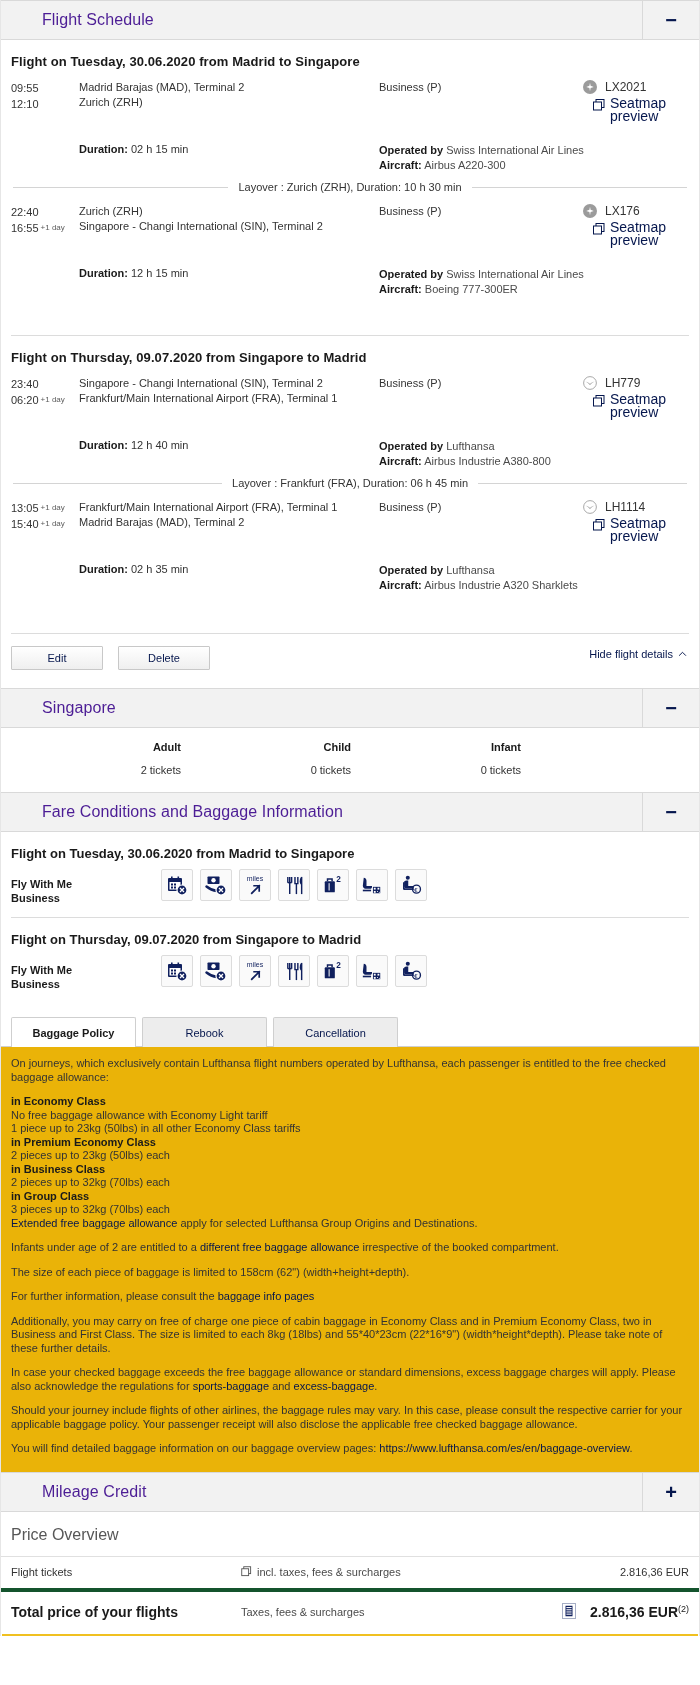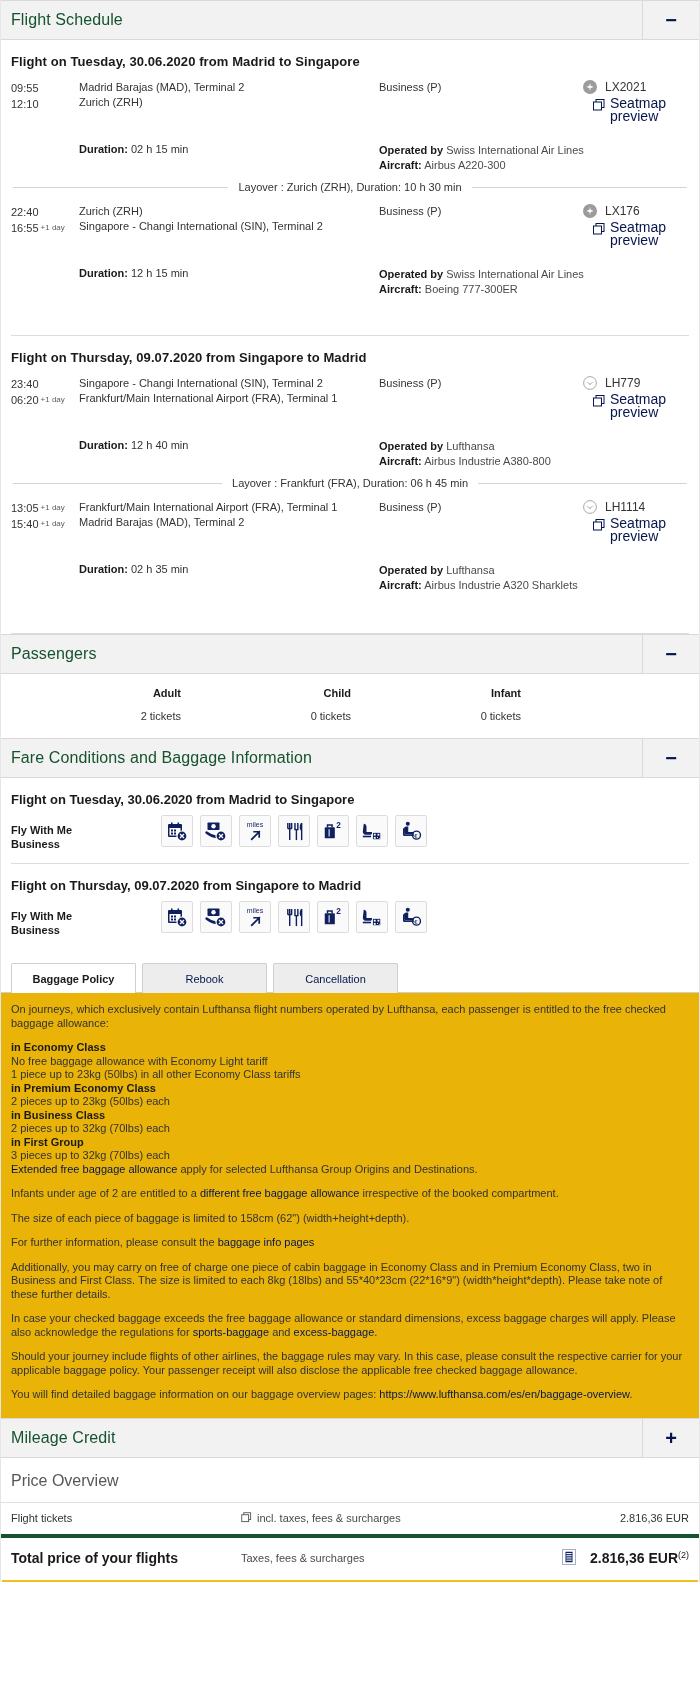--- a/index.html
+++ b/index.html
@@ -20,23 +20,24 @@
     border-top: 1px solid #d9d9d9;
     border-bottom: 1px solid #d9d9d9;
     height: 40px;
     display: flex;
     align-items: center;
     padding: 0 0 0 10px;
     position: relative;
   }
   .acc-title {
     font-size: 16px;
-    color: #14532d;
+    color: #4c1d95;
     font-weight: normal;
     letter-spacing: 0.1px;
+    margin-left: 31px;
   }
   .acc-toggle {
     position:absolute; right:0; top:0; bottom:0;
     width: 57px;
     border-left: 1px solid #d9d9d9;
     display:flex; align-items:center; justify-content:center;
     font-size: 20px; color:#05164d; line-height:1;
     cursor:pointer;
     font-weight:600;
   }
@@ -405,24 +406,36 @@
         <span class="duration"><span>02 h 35 min</span></span>
       </div>
       <div class="meta-right">
         <div class="oper"><b>Operated by</b> <span>Lufthansa</span></div>
         <div class="oper"><b>Aircraft:</b> <span>Airbus Industrie A320 Sharklets</span></div>
       </div>
     </div>
 
     <div class="divider" style="margin-top:40px;"></div>
 
+    <div class="btn-row">
+      <div class="btn">Edit</div>
+      <div class="btn">Delete</div>
+      <div class="hide-details">
+        <span>Hide flight details</span>
+        <span class="caret-up">
+          <svg viewBox="0 0 10 7" width="9" height="6">
+              <path d="M1 5.5L5 1.5l4 4" fill="none" stroke="#05164d" stroke-width="1.1"></path>
+            </svg>
+        </span>
+      </div>
+    </div>
   </div>
 
   <div class="acc-head">
-    <div class="acc-title">Passengers</div>
+    <div class="acc-title">Singapore</div>
     <div class="acc-toggle">−</div>
   </div>
   <div class="pax-row">
     <div class="pax">
       <div class="pl">Adult</div>
       <div class="pv">2 tickets</div>
     </div>
     <div class="pax">
       <div class="pl">Child</div>
       <div class="pv">0 tickets</div>
@@ -615,21 +628,21 @@
   <div class="tab-panel">
     <p>On journeys, which exclusively contain Lufthansa flight numbers operated by Lufthansa, each passenger is entitled to the free checked baggage allowance:</p>
     <p>
       <span class="b">in Economy Class</span><br>
       <span>No free baggage allowance with Economy Light tariff</span><br>
       <span>1 piece up to 23kg (50lbs) in all other Economy Class tariffs</span><br>
       <span class="b">in Premium Economy Class</span><br>
       <span>2 pieces up to 23kg (50lbs) each</span><br>
       <span class="b">in Business Class</span><br>
       <span>2 pieces up to 32kg (70lbs) each</span><br>
-      <span class="b">in First Group</span><br>
+      <span class="b">in Group Class</span><br>
       <span>3 pieces up to 32kg (70lbs) each</span><br>
       <span class="lnk">Extended free baggage allowance</span><span> apply for selected Lufthansa Group Origins and Destinations.</span>
     </p>
     <p>
       <span>Infants under age of 2 are entitled to a </span><span class="lnk">different free baggage allowance</span><span> irrespective of the booked compartment.</span>
     </p>
     <p>The size of each piece of baggage is limited to 158cm (62") (width+height+depth).</p>
     <p>
       <span>For further information, please consult the </span><span class="lnk">baggage info pages</span>
     </p>

